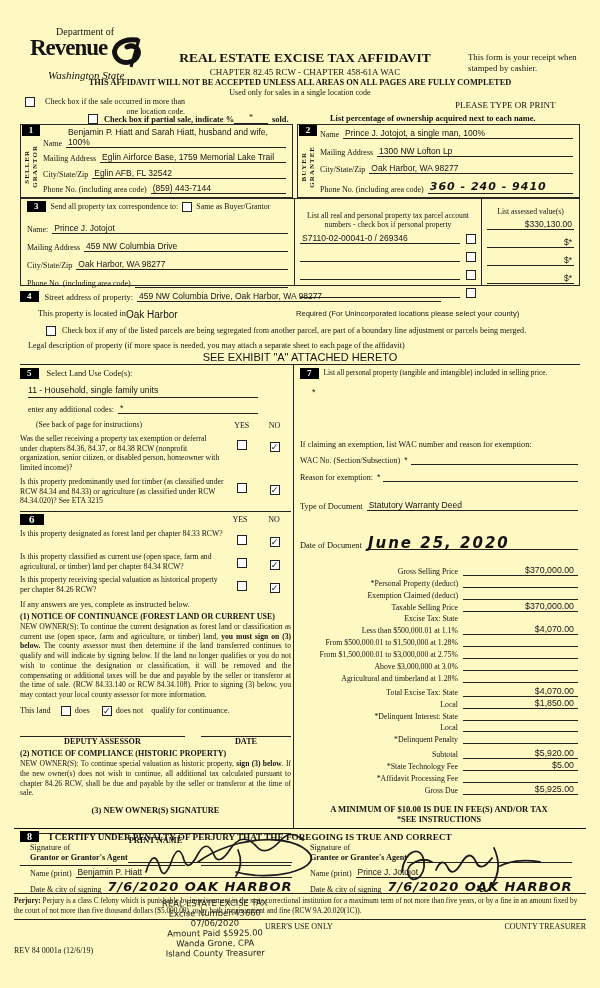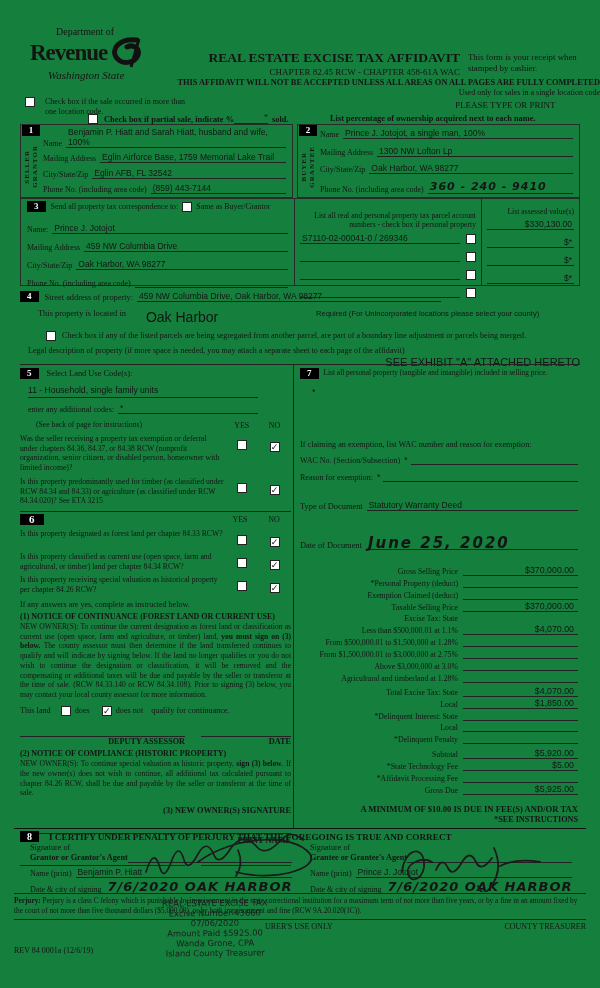--- a/index.html
+++ b/index.html
@@ -1,21 +1,21 @@
 <!DOCTYPE html>
 <html><head>
 <meta charset="utf-8">
 <style>
   html,body{margin:0;padding:0;background:#e8e8e4;}
-  #page{position:relative;width:600px;height:988px;background:#15803d;color:#141414;
+  #page{position:relative;width:600px;height:988px;background:#fef9c3;color:#141414;
         font-family:"Liberation Serif",serif;overflow:hidden;margin:0 auto;}
   .abs{position:absolute;}
   .sans{font-family:"Liberation Sans",sans-serif;}
   .b{font-weight:bold;}
-  .ctr{text-align:right;}
+  .ctr{text-align:center;}
   .box{position:absolute;border:1px solid #2a2a2a;box-sizing:border-box;}
   .badge{display:inline-block;background:#000;color:#fff;font-weight:bold;
          font-size:9px;line-height:11px;padding:0 7px;font-family:"Liberation Serif",serif;}
   .cb{display:inline-block;width:8px;height:8px;border:1px solid #222;font-size:9px;
       line-height:8px;text-align:center;vertical-align:-1px;
       font-family:"DejaVu Sans",sans-serif;background:#fff;flex:none;}
   .vword{writing-mode:vertical-rl;transform:rotate(180deg);font-size:7px;font-weight:bold;
          letter-spacing:1px;line-height:8px;}
   .frow{display:flex;align-items:flex-end;}
   .flab{font-size:8px;flex:none;padding-right:4px;white-space:nowrap;}
@@ -37,21 +37,21 @@
          text-align:center;transform:rotate(-0.6deg);}
   svg.sig{position:absolute;pointer-events:none;}
 </style>
 </head>
 <body>
 
 <div id="page">
 
   <div class="abs" style="left:30px;top:26px;width:150px;">
     <div style="font-size:10px;padding-left:26px;">Department of</div>
-    <div style="display:flex;align-items:center;">
+    <div style="display:flex;">
       <span class="b" style="font-size:23px;letter-spacing:-1px;line-height:22px;">Revenue</span>
       <svg width="34" height="32" viewBox="0 0 34 32" style="margin-left:2px;">
         <path d="M28 3 C10 1 2 12 7 20 C12 28 26 27 29 18 C31 11 24 7 18 10" fill="none" stroke="#111" stroke-width="5" stroke-linecap="round"></path>
         <path d="M30 2 L22 30" stroke="#111" stroke-width="3"></path>
       </svg>
     </div>
     <div style="font-style:italic;font-size:11px;padding-left:18px;font-family:'Liberation Serif',serif;">Washington State</div>
   </div>
 
   <div class="abs ctr" style="left:150px;top:50px;width:310px;">
@@ -59,21 +59,21 @@
     <div style="font-size:9px;margin-top:1px;">CHAPTER 82.45 RCW - CHAPTER 458-61A WAC</div>
   </div>
 
   <div class="abs" style="left:468px;top:52px;width:112px;font-size:8.8px;line-height:1.25;">This form is your receipt when stamped by cashier.</div>
 
   <div class="abs ctr b" style="left:0;top:78px;width:600px;font-size:8.4px;">THIS AFFIDAVIT WILL NOT BE ACCEPTED UNLESS ALL AREAS ON ALL PAGES ARE FULLY COMPLETED</div>
   <div class="abs ctr" style="left:0;top:88px;width:600px;font-size:8px;">Used only for sales in a single location code</div>
 
   <div class="abs" style="left:25px;top:97px;display:flex;">
     <span class="cb"></span>
-    <span style="font-size:8px;width:140px;margin-left:10px;line-height:1.25;">Check box if the sale occurred in more than one location code.</span>
+    <span style="font-size:8px;width:140px;margin-left:10px;line-height:1.25;text-align:right;">Check box if the sale occurred in more than one location code.</span>
   </div>
   <div class="abs" style="left:455px;top:100px;font-size:9px;">PLEASE TYPE OR PRINT</div>
 
   <div class="abs" style="left:88px;top:113px;display:flex;align-items:flex-end;">
     <span class="cb"></span>
     <span class="b" style="font-size:8.4px;margin-left:6px;">Check box if partial sale, indicate %</span>
     <span class="seg ctr" style="width:34px;font-size:8px;line-height:9px;">*</span>
     <span class="b" style="font-size:8.4px;margin-left:4px;">sold.</span>
   </div>
   <div class="abs b" style="left:330px;top:114px;font-size:8.4px;">List percentage of ownership acquired next to each name.</div>
@@ -201,21 +201,21 @@
   </div>
 
   <div class="abs" style="left:20px;top:291px;width:560px;">
     <div class="frow">
       <span class="badge">4</span>
       <span class="flab" style="margin-left:6px;font-size:8.4px;">Street address of property:</span>
       <span class="fval" style="flex:none;width:300px;">459 NW Columbia Drive, Oak Harbor, WA 98277</span>
     </div>
     <div style="display:flex;margin-top:7px;margin-left:18px;">
       <span style="font-size:8.4px;">This property is located in</span>
-      <span class="sans" style="font-size:14px;margin-left:20px;width:130px;">Oak Harbor</span>
+      <span class="sans" style="font-size:10px;margin-left:0;width:130px;">Oak Harbor</span>
       <span class="sans" style="font-size:7.6px;margin-left:40px;">Required (For Unincorporated locations please select your county)</span>
     </div>
     <div style="display:flex;margin-top:6px;margin-left:26px;">
       <span class="cb"></span>
       <span style="font-size:8.1px;margin-left:6px;">Check box if any of the listed parcels are being segregated from another parcel, are part of a boundary line adjustment or parcels being merged.</span>
     </div>
     <div style="font-size:8.1px;margin-top:5px;margin-left:8px;">Legal description of property (if more space is needed, you may attach a separate sheet to each page of the affidavit)</div>
     <div class="ctr sans" style="font-size:11px;margin-top:1px;">SEE EXHIBIT "A" ATTACHED HERETO</div>
   </div>
 

